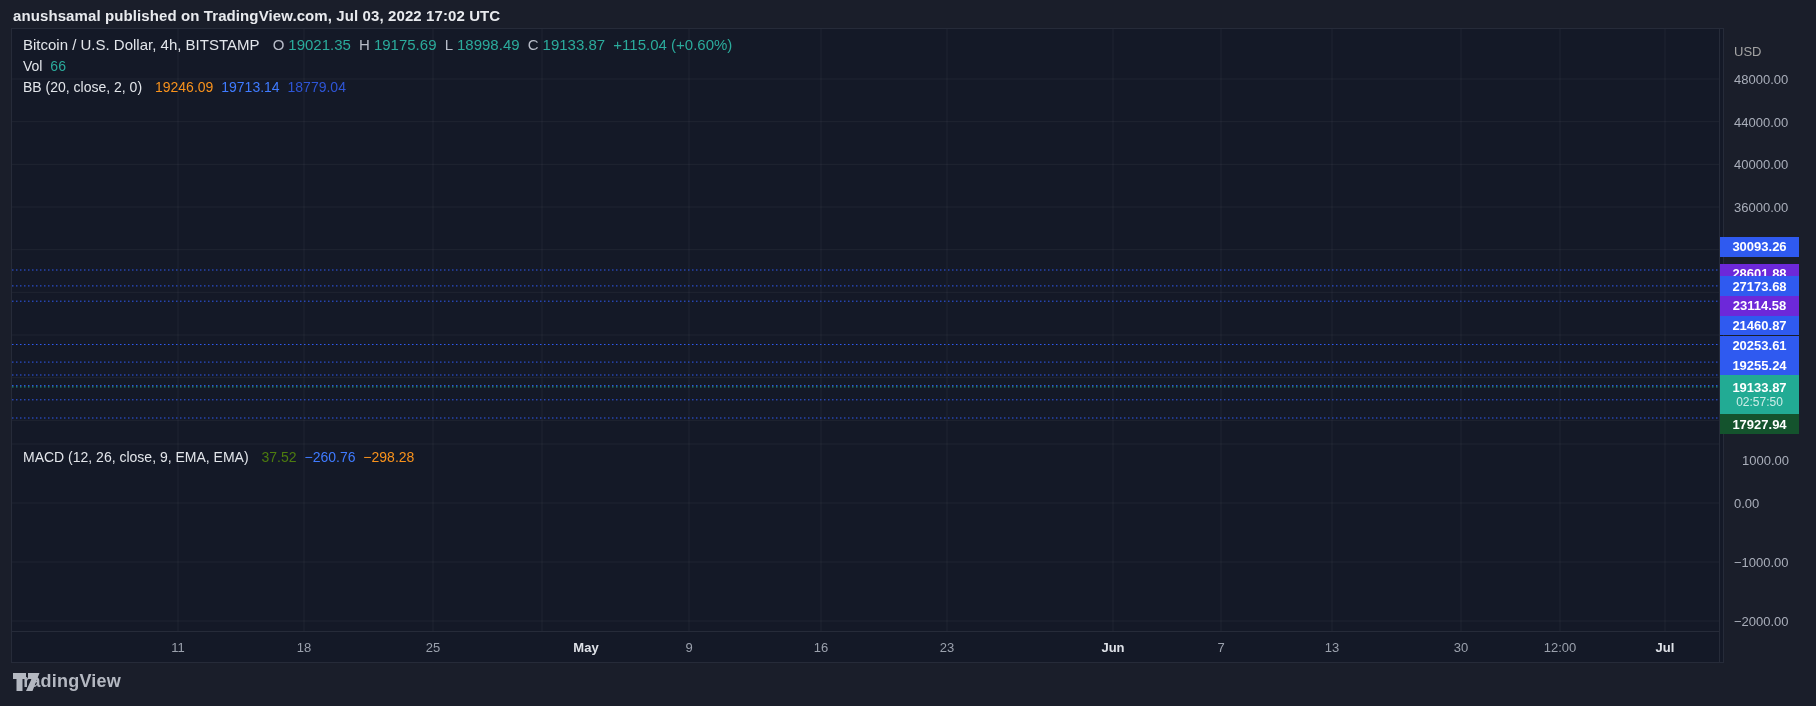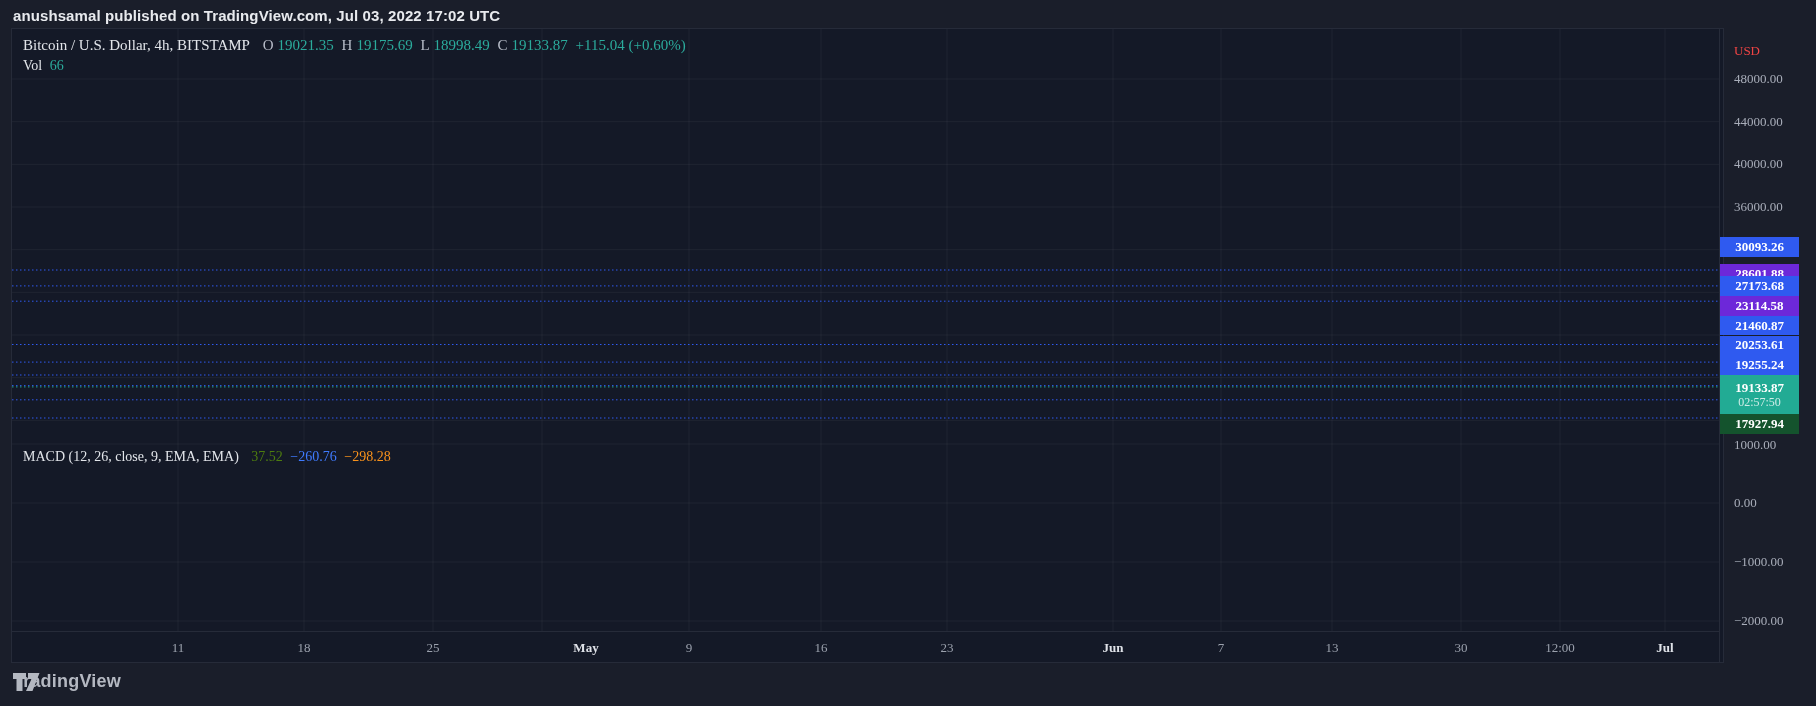--- a/index.html
+++ b/index.html
@@ -1,29 +1,29 @@
 <!DOCTYPE html>
 <html><head>
 <meta charset="utf-8">
 <style>
   html,body{margin:0;padding:0;background:#1a1e2a;}
   body{width:1816px;height:706px;overflow:hidden;position:relative;
        font-family:"Liberation Sans", sans-serif; -webkit-font-smoothing:antialiased;}
   .attribution{position:absolute;left:13px;top:7px;font-size:15px;font-weight:700;color:#e8eaee;letter-spacing:.1px;}
   .widget{position:absolute;left:11px;top:28px;width:1713px;height:635px;background:#141927;
-          border:1px solid #262b39;box-sizing:border-box;font-family:Liberation Serif, serif;}
+          border:1px solid #262b39;box-sizing:border-box;}
   svg{position:absolute;display:block;}
   #svg-main{left:0;top:0;}
   #svg-macd{left:0;top:413px;}
   .time-axis{position:absolute;left:0;top:602px;width:1707px;height:32px;border-top:1px solid #262b39;}
   .time-tick{position:absolute;top:8px;transform:translateX(-50%);font-size:13px;color:#9ba1ad;white-space:nowrap;}
   .time-tick.major{font-weight:700;color:#dfe2e8;}
   .price-axis{position:absolute;left:1707px;top:0;width:88px;height:634px;border-left:1px solid #262b39;}
   .axis-label{position:absolute;left:14px;transform:translateY(-50%);font-size:13px;color:#a9aeba;white-space:nowrap;}
-  .currency-label{position:absolute;left:14px;top:22px;transform:translateY(-50%);font-size:13px;color:#ef4444;}
+  .currency-label{position:absolute;left:14px;top:22px;transform:translateY(-50%);font-size:13px;color:#a3a3a3;}
   .alert-box{position:absolute;left:0;width:79px;box-sizing:border-box;color:#fff;font-size:13px;font-weight:700;
              display:flex;align-items:center;justify-content:center;}
   .last-box{flex-direction:column;line-height:15px;}
   .countdown{font-size:12px;font-weight:400;color:rgba(255,255,255,.78);}
   .legend{position:absolute;left:11px;z-index:5;white-space:nowrap;}
   .legend-row{height:18px;line-height:18px;font-size:14px;color:#e2e5ea;margin-bottom:3px;}
   .legend-row.first{font-size:15px;}
   .legend-row span{margin-right:4px;}
   .lg-gap{margin-left:5px;}
   .brand{position:absolute;left:13px;top:671px;display:flex;align-items:center;gap:9px;}
@@ -101,20 +101,26 @@
       <span class="lg-gap" style="color:#b7bcc8">O</span><span style="color: rgb(43, 171, 156);">19021.35</span>
       <span style="color:#b7bcc8">H</span><span style="color: rgb(43, 171, 156);">19175.69</span>
       <span style="color:#b7bcc8">L</span><span style="color: rgb(43, 171, 156);">18998.49</span>
       <span style="color:#b7bcc8">C</span><span style="color: rgb(43, 171, 156);">19133.87</span>
       <span style="color: rgb(43, 171, 156);">+115.04 (+0.60%)</span>
     </div>
     <div class="legend-row">
       <span>Vol</span>
       <span style="color: rgb(43, 171, 156);">66</span>
     </div>
+    <div class="legend-row">
+      <span>BB (20, close, 2, 0)</span>
+      <span class="lg-gap" style="color: rgb(248, 146, 28);">19246.09</span>
+      <span style="color: rgb(63, 123, 255);">19713.14</span>
+      <span style="color: rgb(46, 85, 214);">18779.04</span>
+    </div>
   </div>
 
   <div class="legend" style="top:419px;">
     <div class="legend-row">
       <span>MACD (12, 26, close, 9, EMA, EMA)</span>
       <span class="lg-gap" style="color: #4d7c0f;">37.52</span>
       <span style="color: rgb(63, 123, 255);">−260.76</span>
       <span style="color: rgb(248, 146, 28);">−298.28</span>
     </div>
   </div>
@@ -134,21 +140,21 @@
       <div class="time-tick" style="left: 1548px;">12:00</div>
       <div class="time-tick major" style="left: 1653px;">Jul</div>
     </div>
 
   <div class="price-axis" id="price-axis">
     <div class="currency-label">USD</div>
   <div class="axis-label" style="top: 50px;">48000.00</div>
       <div class="axis-label" style="top: 92.668px;">44000.00</div>
       <div class="axis-label" style="top: 135.336px;">40000.00</div>
       <div class="axis-label" style="top: 178.004px;">36000.00</div>
-      <div class="axis-label" style="top: 416px;">1000.00</div>
+      <div class="axis-label" style="top: 431px; margin-left: 8px;">1000.00</div>
       <div class="axis-label" style="top: 474px;">0.00</div>
       <div class="axis-label" style="top: 533px;">−1000.00</div>
       <div class="axis-label" style="top: 592px;">−2000.00</div>
       <div class="alert-box" style="top: 208px; height: 19.7px; background: rgb(47, 90, 240);">
         <div>30093.26</div>
       </div>
       <div class="alert-box" style="top: 235px; height: 19.7px; background: #6d28d9;">
         <div>28601.88</div>
       </div>
       <div class="alert-box" style="top: 247.4px; height: 19.7px; background: rgb(47, 90, 240);">

